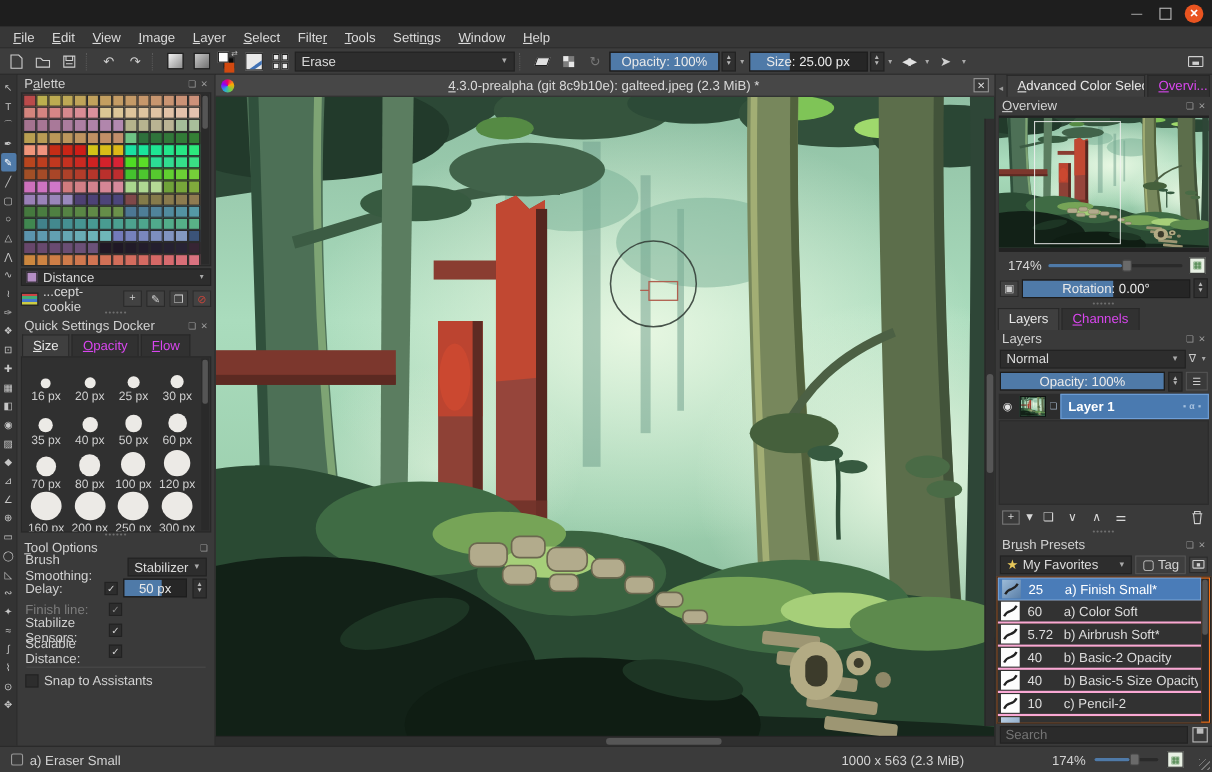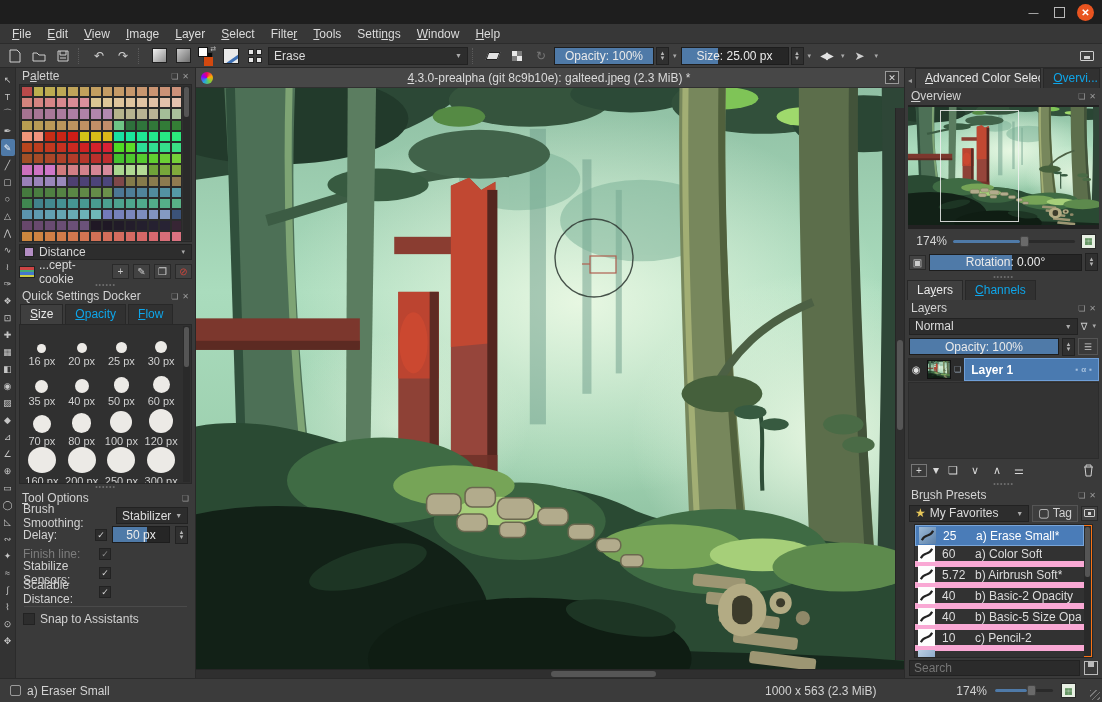--- a/index.html
+++ b/index.html
@@ -69,21 +69,21 @@
 
   .untitled-row { display:flex; align-items:center; gap:5px; background:#2d2d2d; border:1px solid #232323; margin:2px 3px 1px; height:16px; padding:0 4px; }
   .swatch-sq { width:10px; height:10px; background:#b48ec4; border:1px solid #222; }
   .palette-row { display:flex; align-items:center; gap:4px; margin:1px 3px; height:19px; }
   .mini-pal { width:16px; height:12px; background:linear-gradient(#c44 0 25%, #4a7 25% 50%, #47c 50% 75%, #cc4 75%); border:1px solid #222; }
   .pr-name { flex:1; color:#d8d8d8; }
   .sq-btn { width:17px; height:15px; background:#424242; border:1px solid #2a2a2a; display:flex; align-items:center; justify-content:center; color:#ccc; font-size:10px; }
   .sq-btn.red { color:#c4453c; }
 
   .tabs { display:flex; padding:0 4px; gap:2px; align-items:flex-end; }
-  .tab { padding:2px 9px 3px; background:#313131; border:1px solid #282828; border-bottom:none; color:#0ea5e9; white-space:nowrap; overflow:hidden; }
+  .tab { padding:2px 9px 3px; background:#313131; border:1px solid #282828; border-bottom:none; color:#d946ef; white-space:nowrap; overflow:hidden; }
   .tab.active { background:#3f3f3f; color:#e8e8e8; }
 
   .size-grid { background:#303030; border:1px solid #282828; margin:0 3px; height:160px; display:grid; grid-template-columns:repeat(4,1fr); grid-auto-rows:40px; padding:2px 10px 0 2px; position:relative; overflow:hidden; }
   .size-cell { display:flex; flex-direction:column; align-items:center; justify-content:flex-end; gap:2px; color:#cfcfcf; font-size:11px; }
   .size-dot { background:#eceae6; border-radius:50%; }
 
   .to-row { display:flex; align-items:center; height:19px; padding:0 7px; gap:5px; }
   .to-label { flex:1; color:#d2d2d2; }
   .to-label.dis { color:#7d7d7d; }
   .cbox { width:12px; height:12px; background:#2d2d2d; border:1px solid #222; display:flex; align-items:center; justify-content:center; color:#d6d6d6; font-size:9px; }
@@ -136,22 +136,22 @@
   .lname .mini { margin-left:auto; display:flex; gap:3px; font-size:8px; color:#bcd2ea; opacity:.8; }
   .layers-spacer { flex:1; background:#333; margin:0 3px; border:1px solid #2c2c2c; }
   .lbtns { display:flex; align-items:center; gap:6px; padding:2px 6px; height:22px; color:#d8d8d8; }
   .lbtn { display:flex; align-items:center; justify-content:center; font-size:11px; min-width:16px; height:16px; }
   .lbtn.boxed { border:1px solid #777; width:15px; height:13px; font-size:10px; }
   .trash { margin-left:auto; }
 
   .fav-row { display:flex; align-items:center; gap:3px; padding:1px 4px; height:20px; }
   .fav-combo { flex:1; height:17px; }
   .tag-btn { height:17px; display:flex; align-items:center; gap:3px; padding:0 5px; border:1px solid #555; color:#d2d2d2; background:#3e3e3e; }
-  .preset-list { margin:1px 9px 0; height:134px; overflow:hidden; background:#f97316; border:1px solid #262626; position:relative; padding-right:8px; }
-  .preset-row { height:21px; display:flex; align-items:center; gap:7px; padding:0 3px; background:#323232; color:#dcdcdc; border-bottom:6px solid #f9a8d4; }
+  .preset-list { margin:1px 1px 0; height:134px; overflow:hidden; background:#f97316; border:1px solid #262626; position:relative; padding-right:8px; }
+  .preset-row { height:21px; display:flex; align-items:center; gap:7px; padding:0 3px; background:#323232; color:#dcdcdc; border-bottom:2px solid #f9a8d4; }
   .preset-row.sel { background:#4a7cb8; color:#fff; border:1px solid #79a5d8; }
   .pthumb { width:17px; height:17px; background:#fdfdfd; flex:none; position:relative; overflow:hidden; }
   .pthumb svg { position:absolute; inset:0; }
   .psize { width:26px; flex:none; text-align:left; }
   .pname { white-space:nowrap; overflow:hidden; }
   .search-row { display:flex; align-items:center; gap:4px; padding:1px 4px 2px; height:20px; }
   .search-input { flex:1; height:16px; background:#2b2b2b; border:1px solid #222; color:#8a8a8a; padding:0 4px; font-family:inherit; font-size:12px; }
   .save-ico { width:14px; height:14px; border:1px solid #bbb; position:relative; }
   .save-ico::after { content:""; position:absolute; left:3px; top:0; width:6px; height:5px; background:#bbb; }
 
@@ -965,21 +965,21 @@
         </span>
     </div>
     <div class="preset-list" id="preset-list">
       <div class="preset-row sel">
           <span class="pthumb" style="background: linear-gradient(135deg, rgb(157, 187, 216), rgb(90, 127, 168));">
             <svg viewBox="0 0 18 18" width="17" height="17">
               <use href="#swoosh"></use>
             </svg>
           </span>
           <span class="psize">25</span>
-          <span class="pname">a) Erase Small*</span>
+          <span class="pname">a) Finish Small*</span>
         </div>
         <div class="preset-row">
           <span class="pthumb">
             <svg viewBox="0 0 18 18" width="17" height="17">
               <use href="#swoosh"></use>
             </svg>
           </span>
           <span class="psize">60</span>
           <span class="pname">a) Color Soft</span>
         </div>

